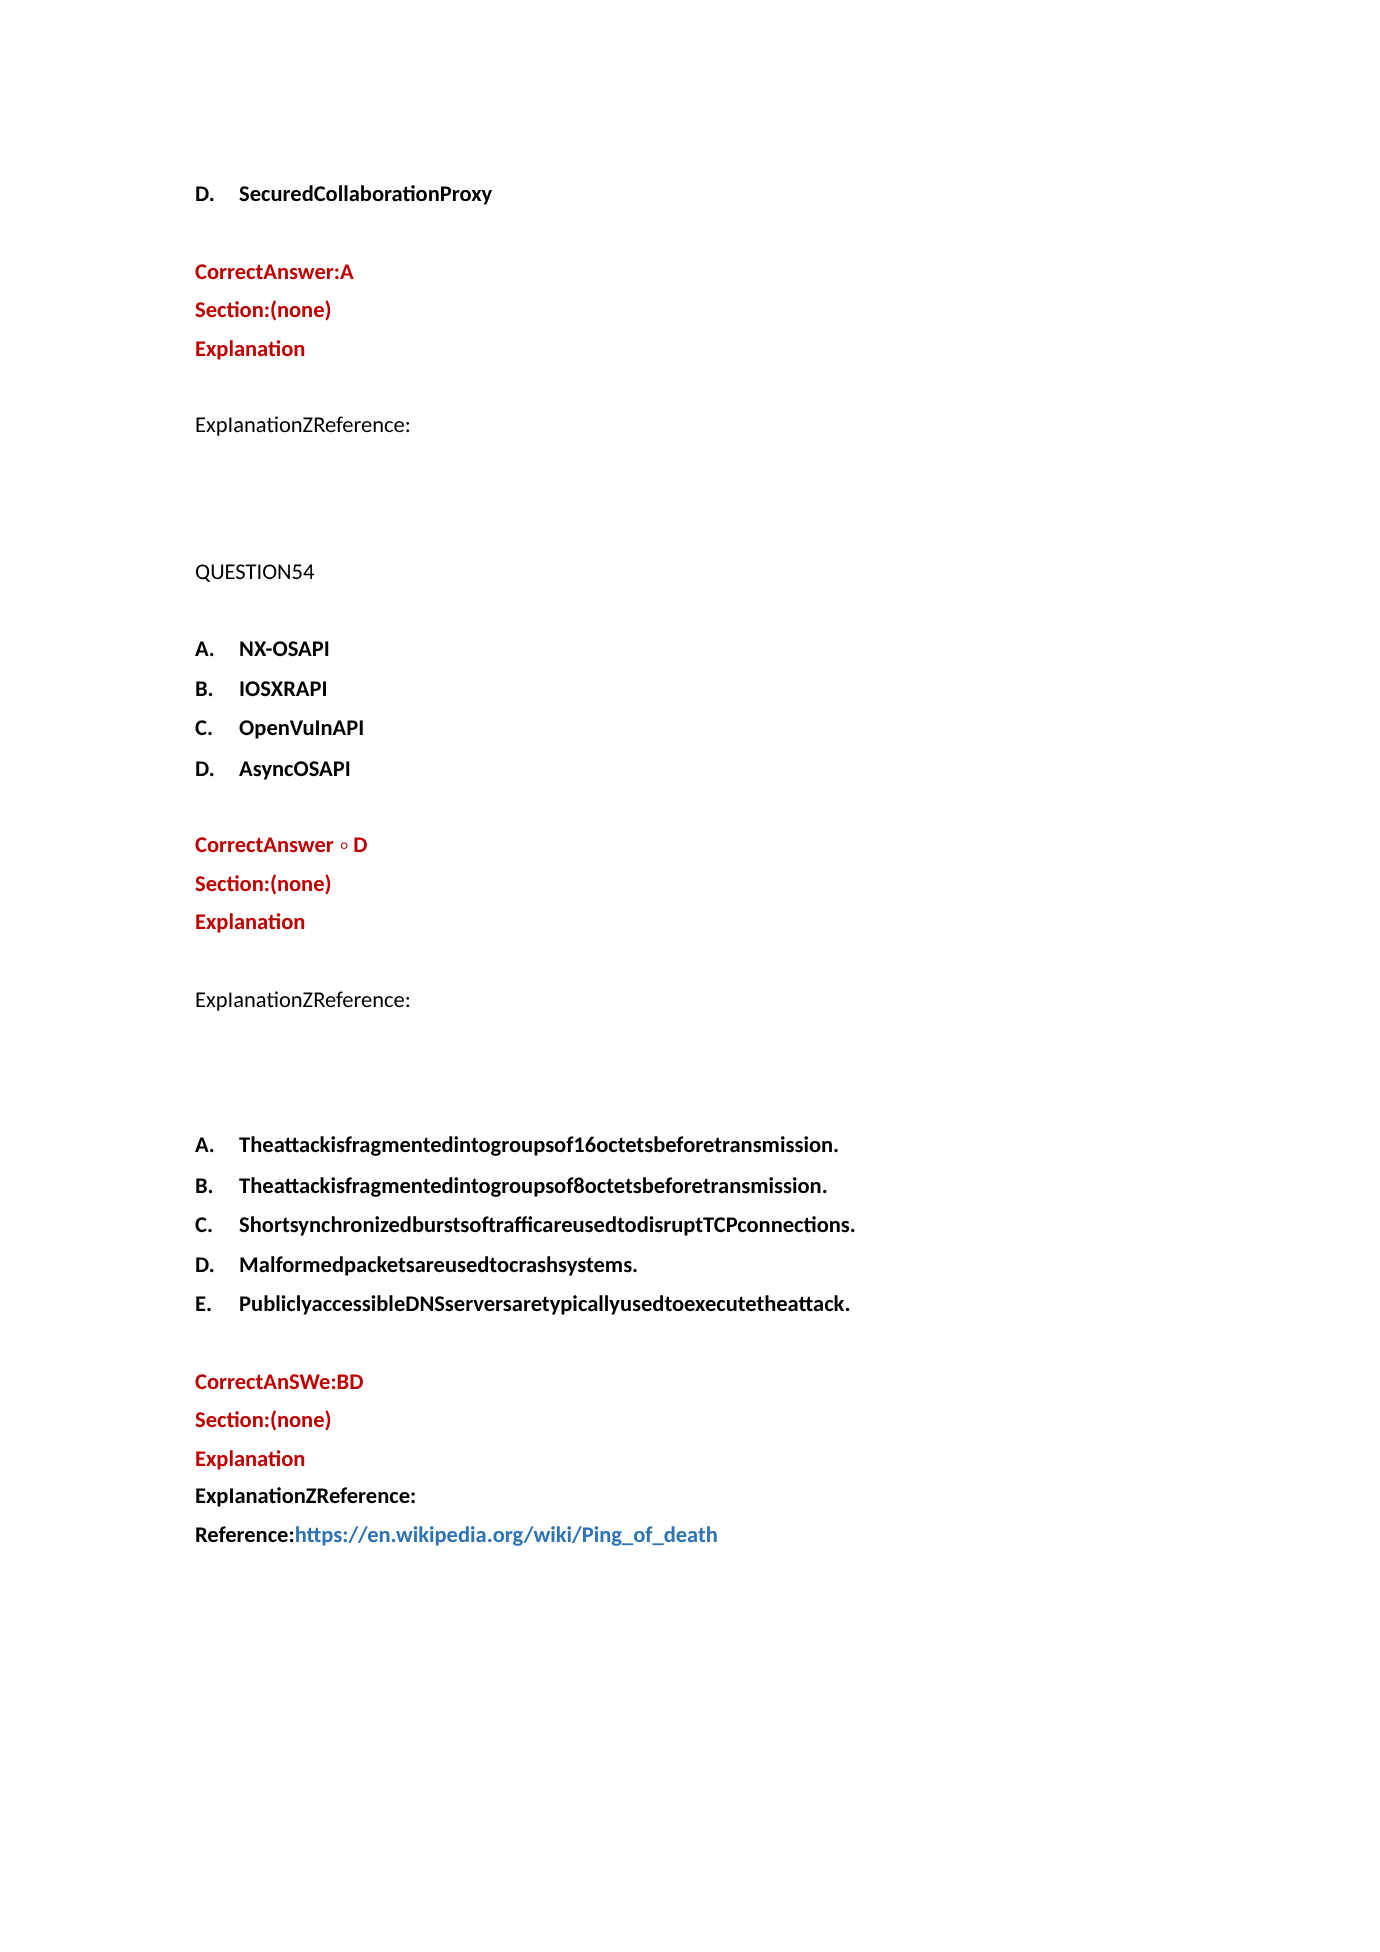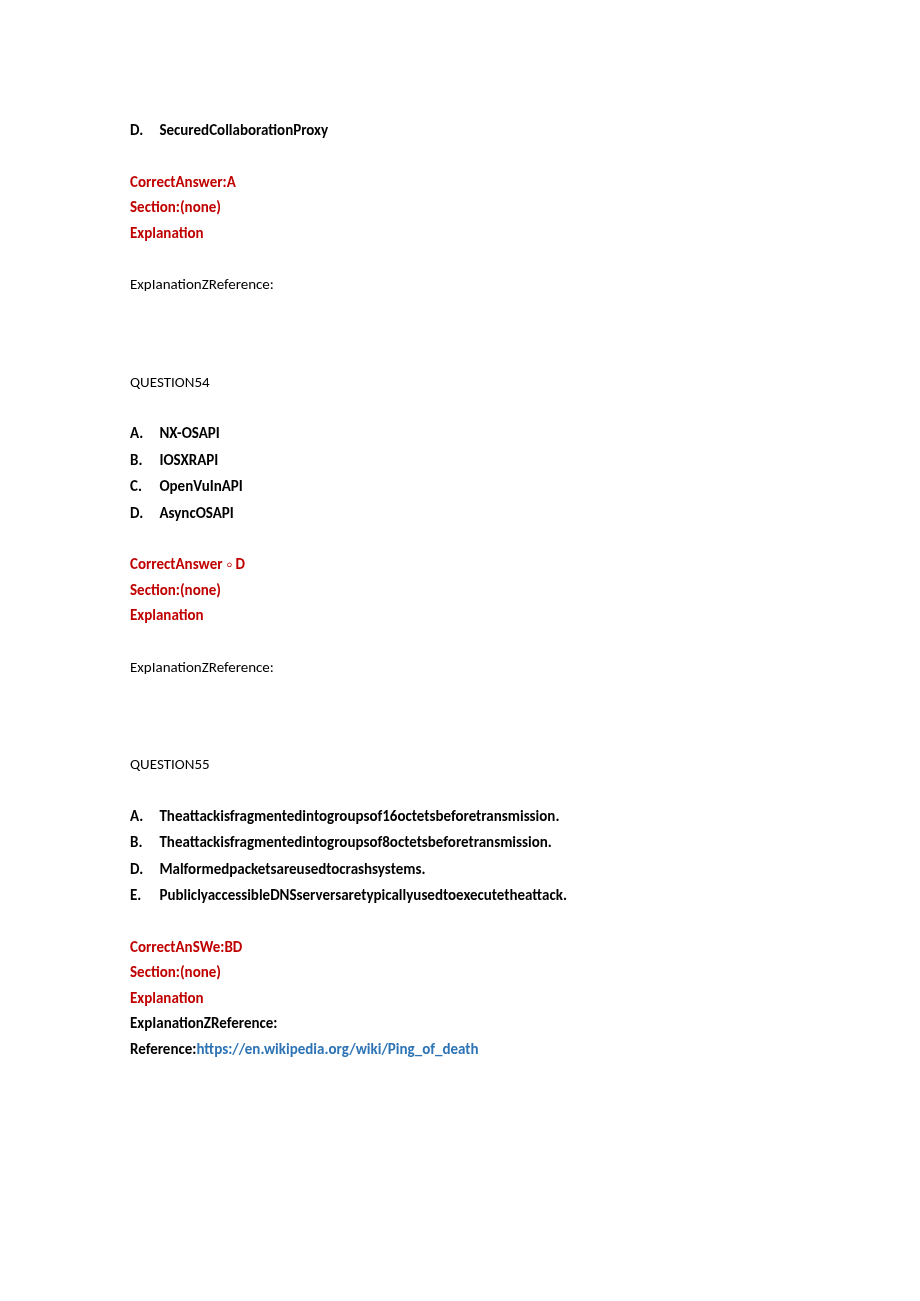--- a/index.html
+++ b/index.html
@@ -70,30 +70,33 @@
       <span>D</span>
     </div>
     <div class="red-bold">Section:(none)</div>
     <div class="red-bold">Explanation</div>
   </div>
 
   <div class="block-gap">ExpIanationZReference:</div>
 </div>
 
 <div class="big-gap">
-  <div class="q-heading">QUESTION55</div>
 
   <div class="opts-block">
     <div class="option-line">
       <span class="option-letter">A.</span>
       <span>Theattackisfragmentedintogroupsof16octetsbeforetransmission.</span>
     </div>
     <div class="option-line">
       <span class="option-letter">B.</span>
       <span>Theattackisfragmentedintogroupsof8octetsbeforetransmission.</span>
+    </div>
+    <div class="option-line">
+      <span class="option-letter">C.</span>
+      <span>ShortsynchronizedburstsoftrafficareusedtodisruptTCPconnections.</span>
     </div>
     <div class="option-line">
       <span class="option-letter">D.</span>
       <span>Malformedpacketsareusedtocrashsystems.</span>
     </div>
     <div class="option-line">
       <span class="option-letter">E.</span>
       <span>PubliclyaccessibleDNSserversaretypicallyusedtoexecutetheattack.</span>
     </div>
   </div>

